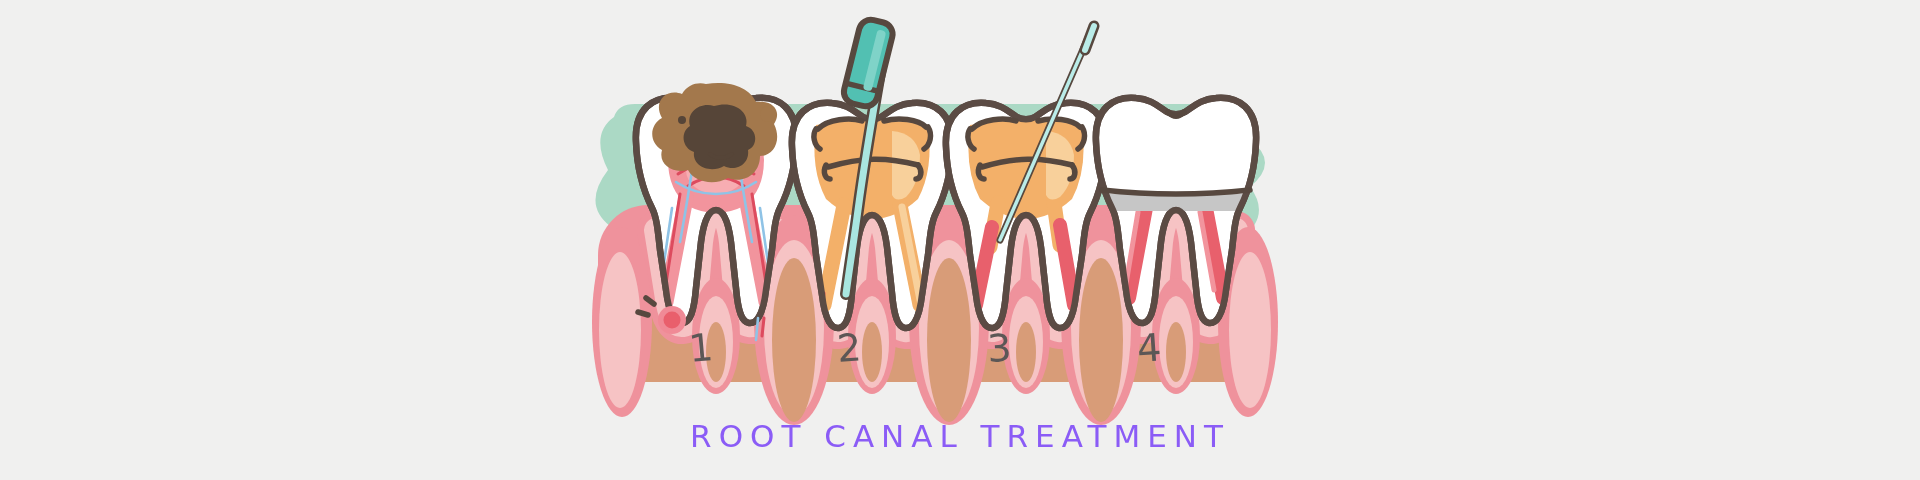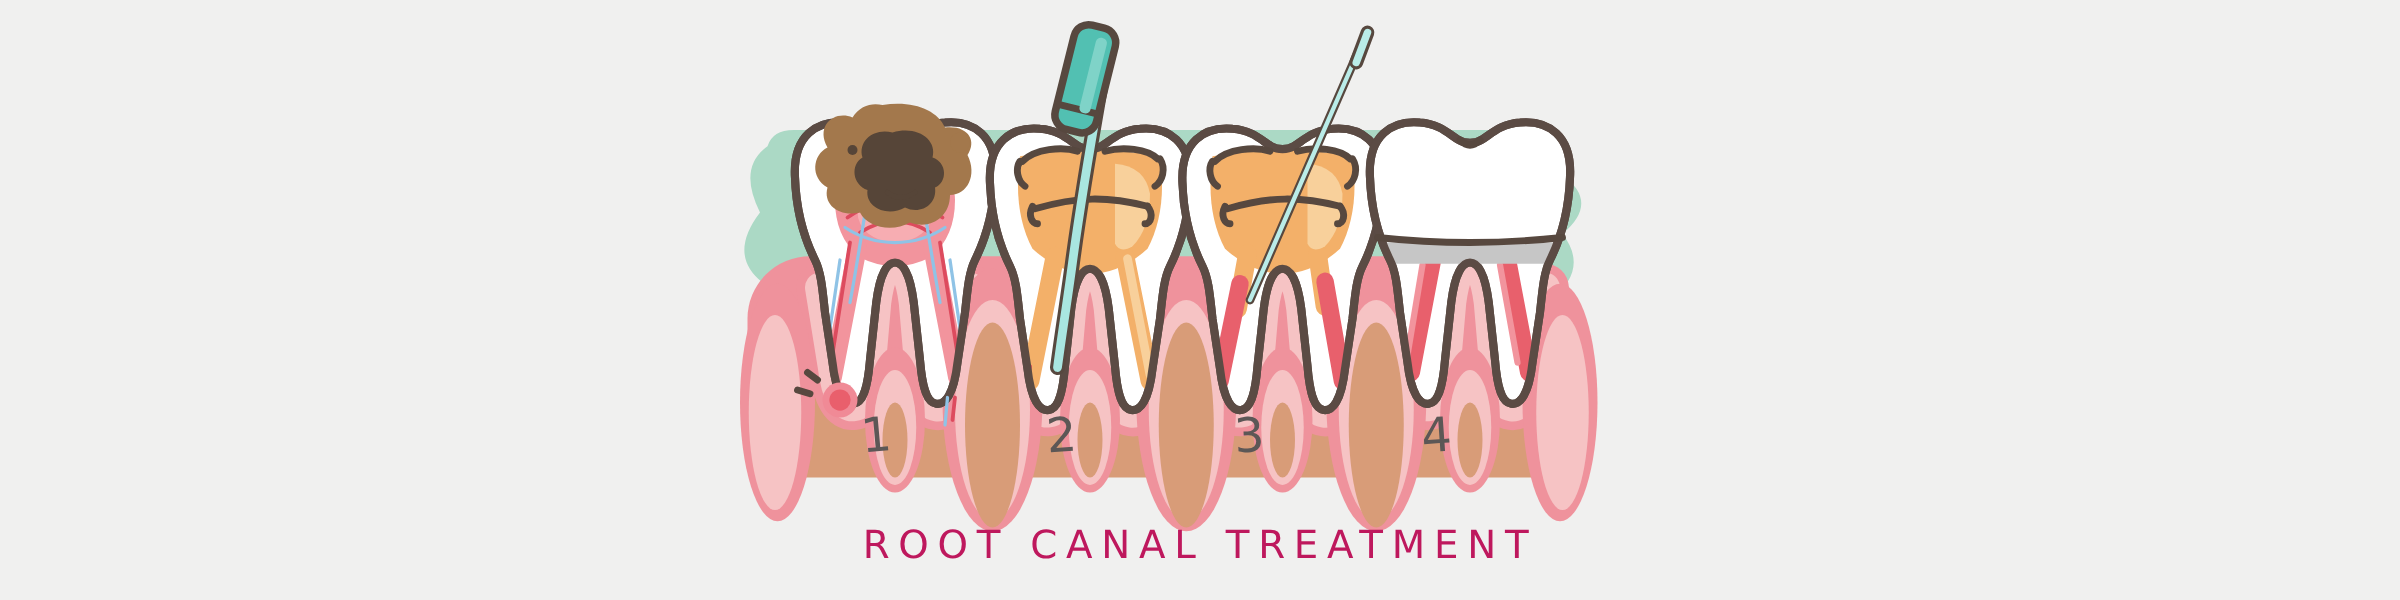--- a/index.html
+++ b/index.html
@@ -34,21 +34,21 @@
   .tool-shaft{stroke:#a9e6e0;stroke-linecap:round;fill:none;}
   .file-shaft{stroke:#baece8;stroke-linecap:round;fill:none;}
   .handle{fill:#52c0b2;stroke:#57483f;stroke-width:6;stroke-linejoin:round;}
   .crown-shadow{fill:#c6c6c6;}
   .stage-number{
     font-size:38px;fill:#5c5756;font-family:"DejaVu Sans",sans-serif;
   }
   .title{
     position:absolute;left:0;top:418px;width:1920px;
     text-align:center;
-    color:#be185d;font-size:31px;letter-spacing:7px;font-weight:500;
+    color:#8b5cf6;font-size:31px;letter-spacing:7px;font-weight:500;
   }
 </style>
 </head>
 <body>
 
 <div class="stage">
 
 <svg width="1920" height="480" viewBox="0 0 1920 480">
   <defs>
     <path id="toothPath" d="M -80,52 C -82,18 -62,6 -40,8 C -24,9 -16,18 -9,22 C -4,25 4,25 9,22 C 16,18 24,9 40,8 C 62,6 82,18 80,52 C 79,82 72,102 64,118 C 59,128 58,142 56,160 L 50,200 C 47,226 40,234 33,233 C 26,232 22,222 20,198 L 15,152 C 12,128 6,120 0,120 C -6,120 -12,128 -15,152 L -20,198 C -22,222 -26,232 -33,233 C -40,234 -47,226 -50,200 L -56,160 C -58,142 -59,128 -64,118 C -72,102 -79,82 -80,52 Z"></path>

